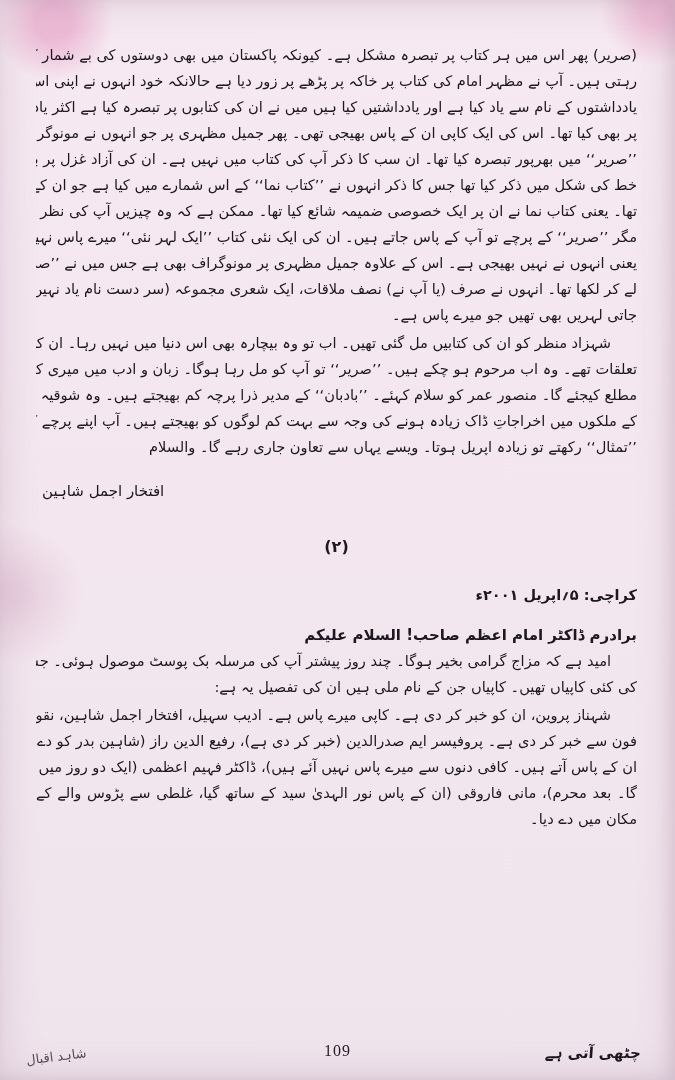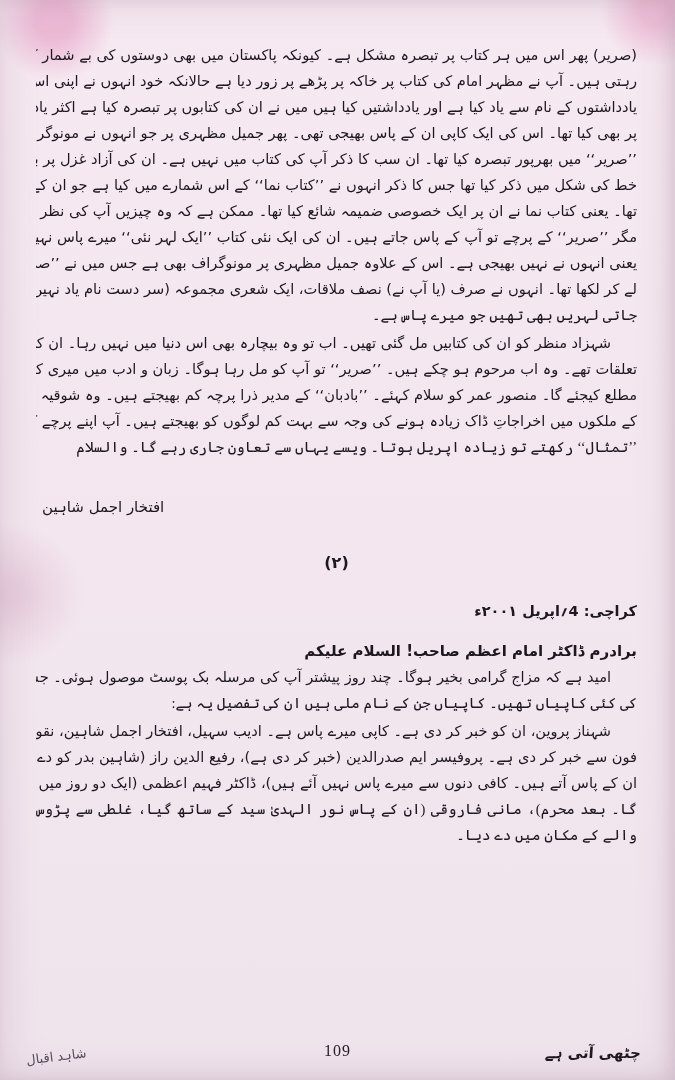--- a/index.html
+++ b/index.html
@@ -35,25 +35,24 @@
   }
   .para .line{
     text-align:justify;
     text-align-last:justify;
     white-space:nowrap;
     overflow:hidden;
   }
   .para .line:last-child{
     text-align-last:right;
     white-space:normal;
-    font-family:Liberation Serif, serif;
   }
   .indent .line:first-child{ text-indent:26px; }
   .signature{
-    margin-top:34px;
+    margin-top:18px;
     text-align:left;           
     padding-left:6px;
     font-size:15px;
   }
   .section-marker{
     text-align:center;
     font-weight:bold;
     font-size:16px;
     margin:30px 0 22px 0;
   }
@@ -121,21 +120,21 @@
         <div class="line">تعلقات تھے۔ وہ اب مرحوم ہو چکے ہیں۔ ’’صریر‘‘ تو آپ کو مل رہا ہوگا۔ زبان و ادب میں میری کوئی اور چیز آئے تو</div>
         <div class="line">مطلع کیجئے گا۔ منصور عمر کو سلام کہئے۔ ’’بادبان‘‘ کے مدیر ذرا پرچہ کم بھیجتے ہیں۔ وہ شوقیہ نکالتے ہیں۔ ہندوستان اور باہر</div>
         <div class="line">کے ملکوں میں اخراجاتِ ڈاک زیادہ ہونے کی وجہ سے بہت کم لوگوں کو بھیجتے ہیں۔ آپ اپنے پرچے کا نام صرف</div>
         <div class="line">’’تمثال‘‘ رکھتے تو زیادہ اپریل ہوتا۔ ویسے یہاں سے تعاون جاری رہے گا۔    والسلام</div>
       </div>
 
     <div class="signature">افتخار اجمل شاہین</div>
 
     <div class="section-marker">(۲)</div>
 
-    <div class="dateline">کراچی: 4؍اپریل ۲۰۰۱ء</div>
+    <div class="dateline">کراچی: ۵؍اپریل ۲۰۰۱ء</div>
 
     <div class="salutation">برادرم ڈاکٹر امام اعظم صاحب! السلام علیکم</div>
 
     <div class="para indent">
         <div class="line">امید ہے کہ مزاج گرامی بخیر ہوگا۔ چند روز پیشتر آپ کی مرسلہ بک پوسٹ موصول ہوئی۔ جس میں ’’تمثیل نو‘‘</div>
         <div class="line">کی کئی کاپیاں تھیں۔ کاپیاں جن کے نام ملی ہیں ان کی تفصیل یہ ہے:</div>
       </div>
 
     <div class="para indent">
         <div class="line">شہناز پروین، ان کو خبر کر دی ہے۔ کاپی میرے پاس ہے۔ ادیب سہیل، افتخار اجمل شاہین، نقوش نقوی،</div>

